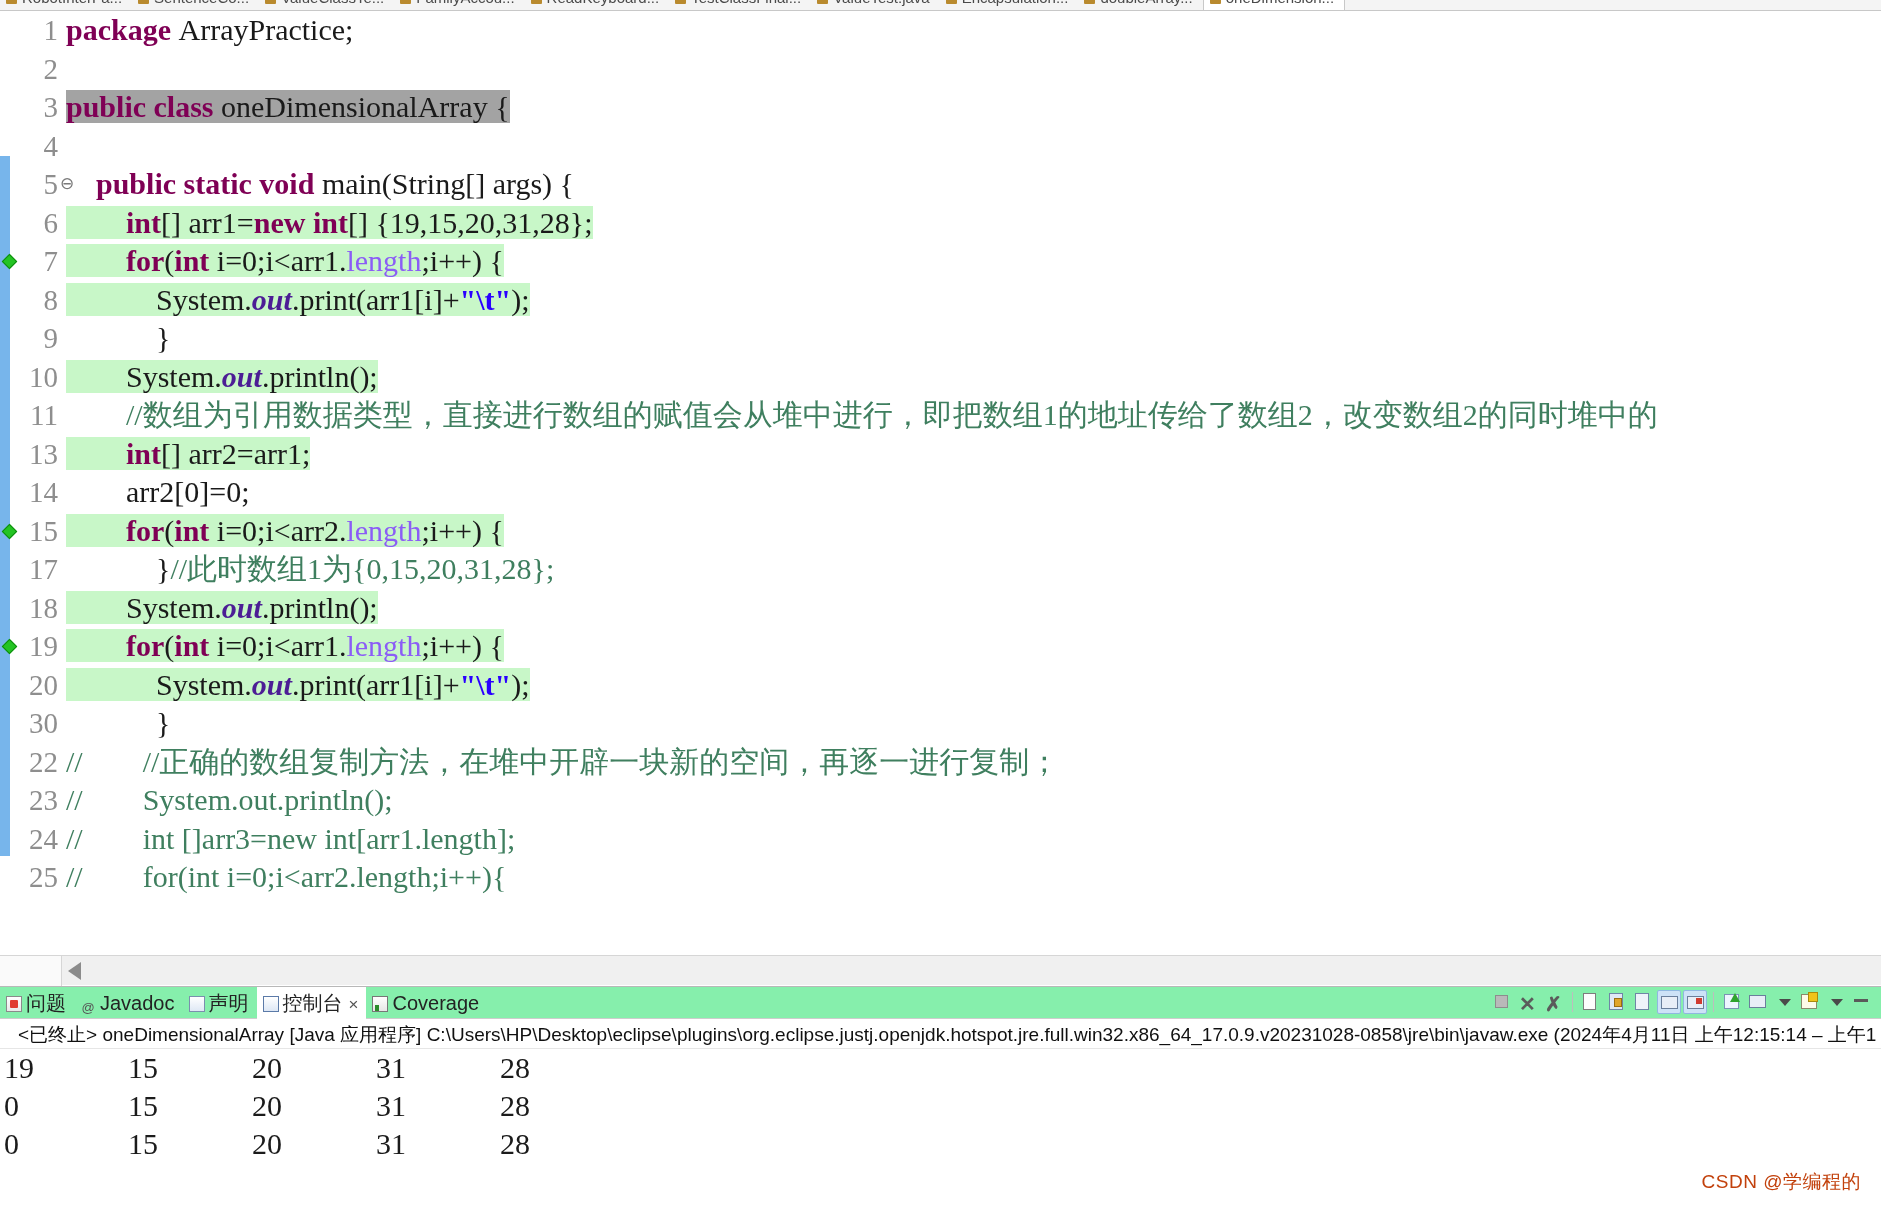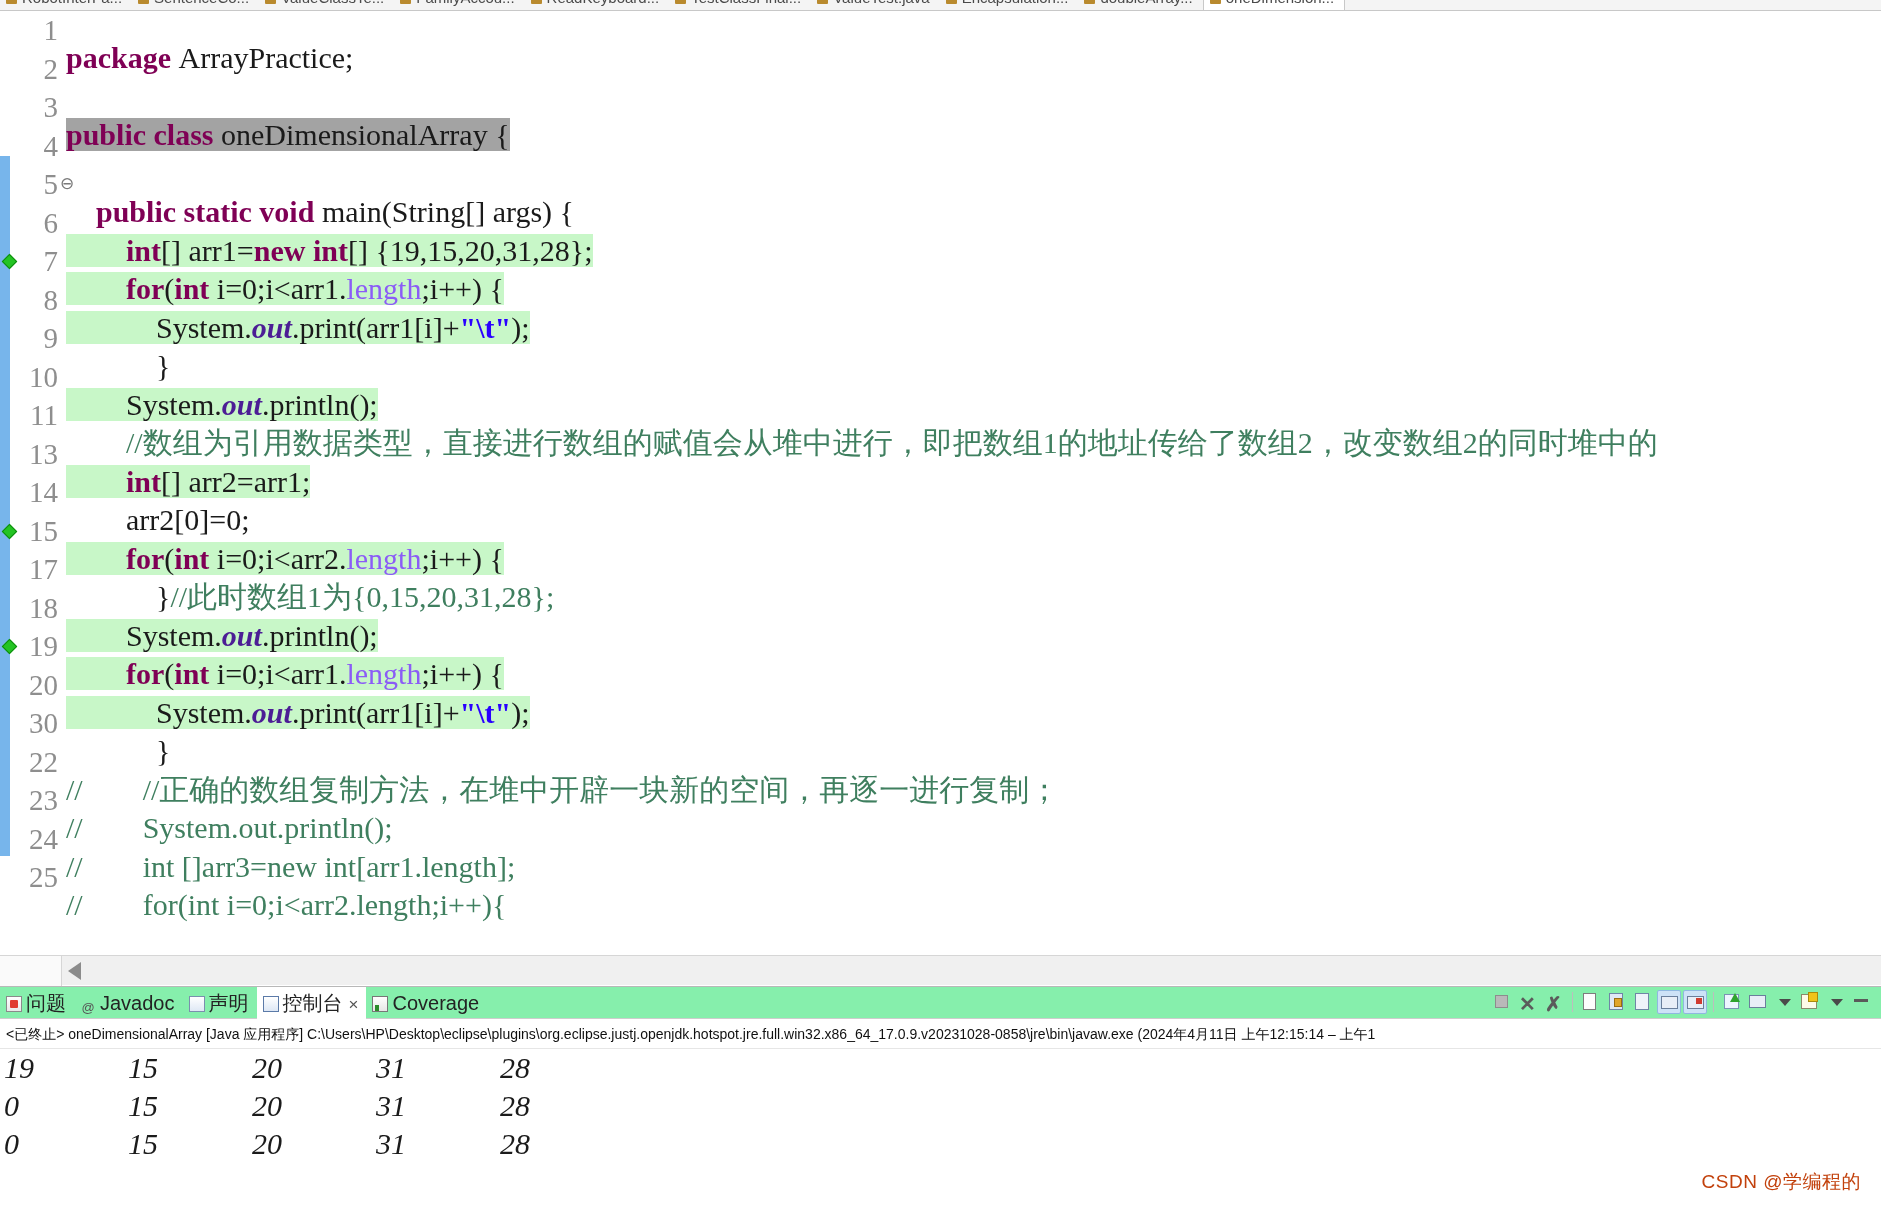--- a/index.html
+++ b/index.html
@@ -79,21 +79,20 @@
   .bpt {
     position: absolute; left: 4px; top: 14px;
     width: 11px; height: 11px;
     background: #23c423;
     transform: rotate(45deg);
     border: 1px solid #0c8b0c;
   }
   .code {
     position: absolute; left: 66px; top: 0;
     white-space: pre;
-    margin-top: 28px;
   }
   .hl-green  { background: #c8f7c8; }
   .hl-pink   { background: #a3a3a3; }
 
   .kw   { color: #7f0055; font-weight: bold; }
   .plain{ color: #1a1a1a; }
   .str  { color: #2a00ff; font-weight: bold; }
   .fld  { color: #4c1d95; font-weight: bold; font-style: italic; }
   .cmt  { color: #3f7f5f; }
   .lenkw{ color: #8b5cf6; }
@@ -171,36 +170,36 @@
   .newc { position:absolute; left:3px; top:4px; width:16px;height:15px; background:#fdfbe8; border:1px solid #8a8a6a;}
   .newc::after{content:'';position:absolute;right:-2px;top:-3px;width:8px;height:8px;background:#f0c419;border:1px solid #a98b0b;}
   .caret-dn { position:absolute; left:7px; top:9px; width:0;height:0;
     border-left:6px solid transparent;border-right:6px solid transparent;border-top:7px solid #4a4a4a;}
   .greenarrow { position:absolute; left:4px; top:4px; width:15px;height:15px; background:#eef6ff;border:1px solid #7b93b4;}
   .greenarrow::after{content:'';position:absolute;right:-2px;top:-2px;width:0;height:0;border-left:5px solid transparent;border-right:5px solid transparent;border-bottom:9px solid #2fa32f;}
   .minb { position:absolute; left:4px; top:9px; width:14px;height:3px;background:#5a5a5a;}
 
   .cstatus {
     position: absolute; top: 33px; left: 0; width: 1881px; height: 29px;
-    font-size: 14px; line-height: 29px;
+    font-size: 19px; line-height: 29px;
     color: #101010;
     white-space: nowrap; overflow: hidden;
-    padding-left: 6px;
+    padding-left: 18px;
     background: #ffffff;
     border-bottom: 1px solid #e6e6e6;
   }
   .coutput {
     position: absolute; top: 62px; left: 0; width: 1881px; height: 140px;
     background: #ffffff;
     font-family: "Liberation Serif", serif;
     font-size: 30px;
     overflow: hidden;
     padding-left: 4px;
   }
-  .orow { height: 38px; line-height: 38px; white-space: pre; color: #1b1b1b; font-style: italic; }
+  .orow { height: 38px; line-height: 38px; white-space: pre; color: #1b1b1b; }
   .ocell { display: inline-block; width: 124px; }
 
   .watermark {
     position: absolute; right: 20px; bottom: 10px;
     font-size: 19px; color: #c2410c;
     letter-spacing: .5px;
   }
 </style>
 </head>
 <body>

